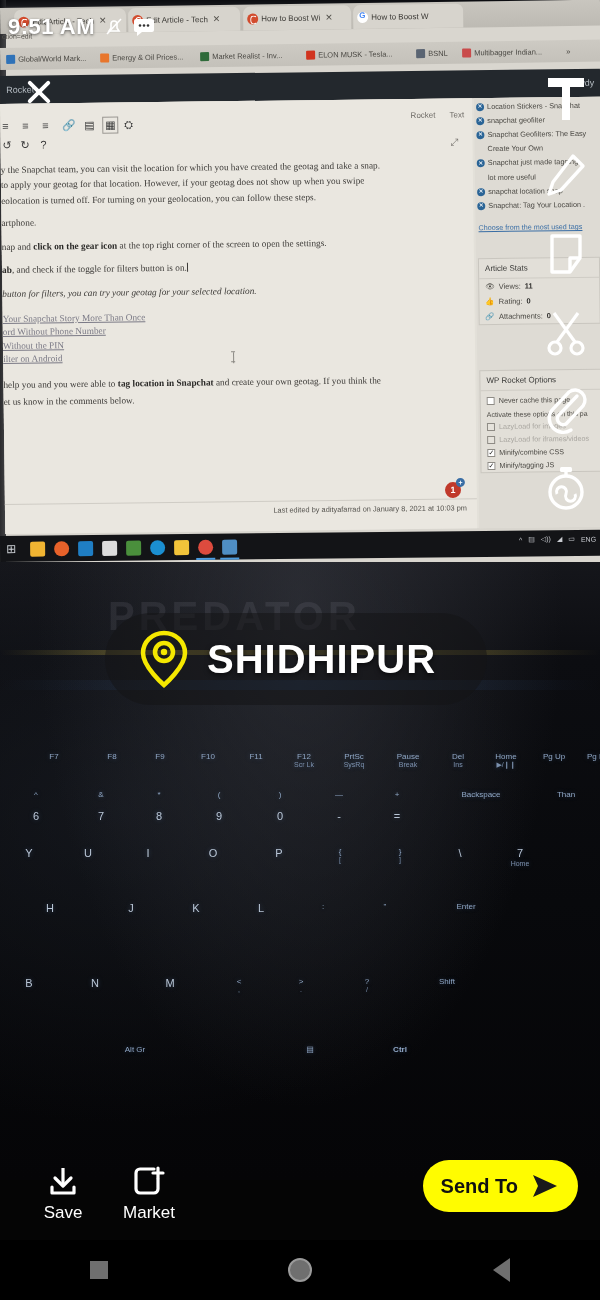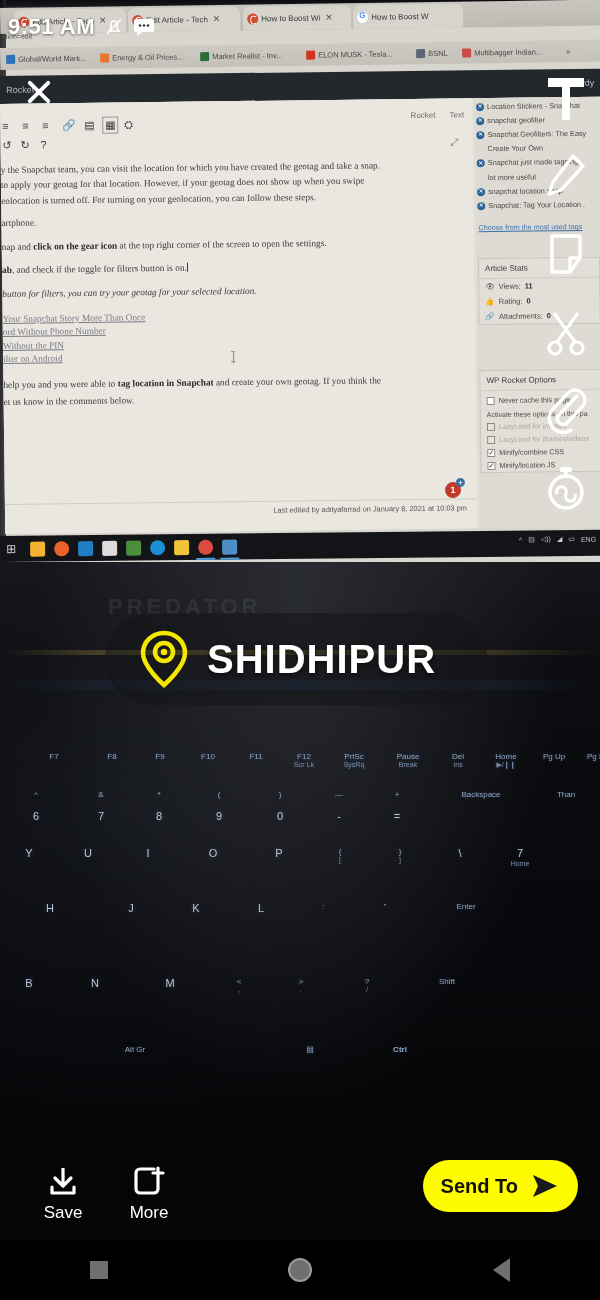--- a/index.html
+++ b/index.html
@@ -126,21 +126,21 @@
     color:#c9ccd1; font-size:7px; }
 
   
   .photo-bottom { position:absolute; left:0; top:562px; width:600px; height:618px;
     background:#060608; overflow:hidden; }
   .kb-dark { position:absolute; inset:0;
     background:
       radial-gradient(ellipse at 50% 6%, rgba(60,62,70,.55), transparent 62%),
       radial-gradient(ellipse at 20% 40%, rgba(30,34,42,.5), transparent 60%),
       linear-gradient(180deg,#15161b 0%,#0c0d11 16%,#08090c 55%,#050507 100%);}
-  .predator { position:absolute; left:108px; top:32px; font-size:22px; font-weight:bold;
+  .predator { position:absolute; left:108px; top:32px; font-size:40px; font-weight:bold;
     letter-spacing:4px; color:rgba(150,152,160,.14); font-family:"Liberation Sans",sans-serif;}
   .strip-y { position:absolute; left:0; top:88px; width:600px; height:5px;
     background:linear-gradient(90deg,rgba(150,130,40,0),rgba(190,168,60,.5) 30%,rgba(190,168,60,.35) 70%,rgba(150,130,40,0));}
   .strip-b { position:absolute; left:0; top:118px; width:600px; height:10px;
     background:linear-gradient(90deg,rgba(30,50,80,0),rgba(42,70,110,.45),rgba(30,50,80,0));}
 
   .keyrow { position:absolute; left:0; width:600px; display:flex; }
   .key { position:relative; flex:0 0 auto; color:#8fa6c4; font-size:8px;
     font-family:"Liberation Sans",sans-serif; text-align:center; line-height:1.15;
     text-shadow:0 0 5px rgba(110,150,210,.35); }
@@ -394,21 +394,21 @@
           <div class="sb-chk dim">
             <span class="box" style="background:#e6e3dc;"></span>
             <span>LazyLoad for iframes/videos</span>
           </div>
           <div class="sb-chk">
             <span class="box">✓</span>
             <span>Minify/combine CSS</span>
           </div>
           <div class="sb-chk">
             <span class="box">✓</span>
-            <span>Minify/location JS</span>
+            <span>Minify/tagging JS</span>
           </div>
         </div>
       </div>
     </div>
 
     <div class="badge-comment">
       <span>1</span>
       <span class="plus">+</span>
     </div>
 
@@ -592,21 +592,21 @@
         <polyline points="6,22 6,28 28,28 28,22" fill="none" stroke="#fff" stroke-width="3.2" stroke-linecap="round" stroke-linejoin="round"></polyline>
       </svg>
       <span>Save</span>
     </div>
     <div class="sc-act">
       <svg width="34" height="34" viewBox="0 0 34 34">
         <path d="M22 4 H8 a4 4 0 0 0-4 4 v16 a4 4 0 0 0 4 4 h14 a4 4 0 0 0 4-4 V14" fill="none" stroke="#fff" stroke-width="3.2" stroke-linecap="round"></path>
         <line x1="26" y1="3" x2="26" y2="13" stroke="#fff" stroke-width="3.2" stroke-linecap="round"></line>
         <line x1="21" y1="8" x2="31" y2="8" stroke="#fff" stroke-width="3.2" stroke-linecap="round"></line>
       </svg>
-      <span>More</span>
+      <span>Market</span>
     </div>
     <div class="sendto">
       <span>Send To</span>
       <svg width="30" height="26" viewBox="0 0 30 26">
         <path d="M3 2 L27 13 L3 24 L8 13 Z" fill="#1a1a1a"></path>
       </svg>
     </div>
   </div>
 
   <div class="navbar">

